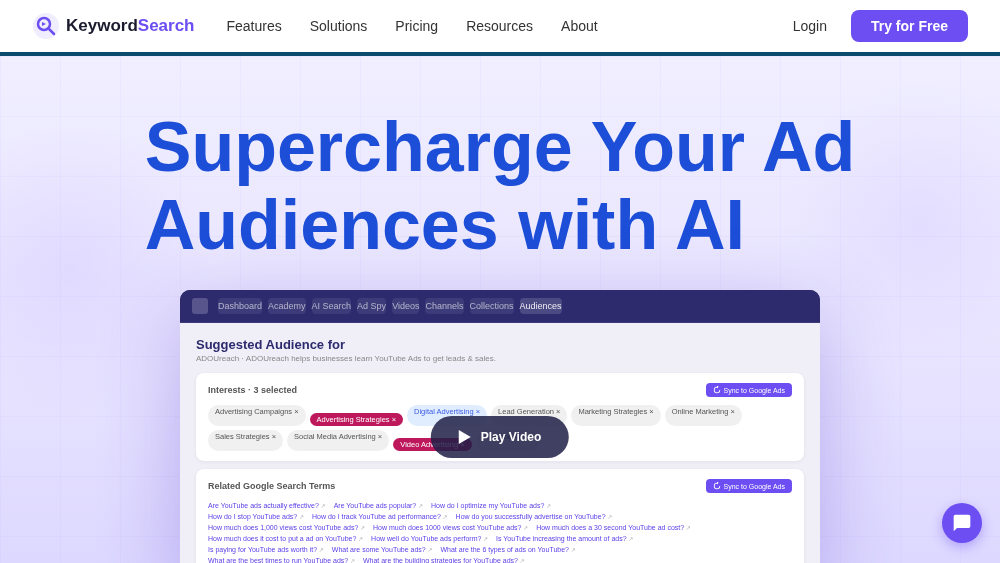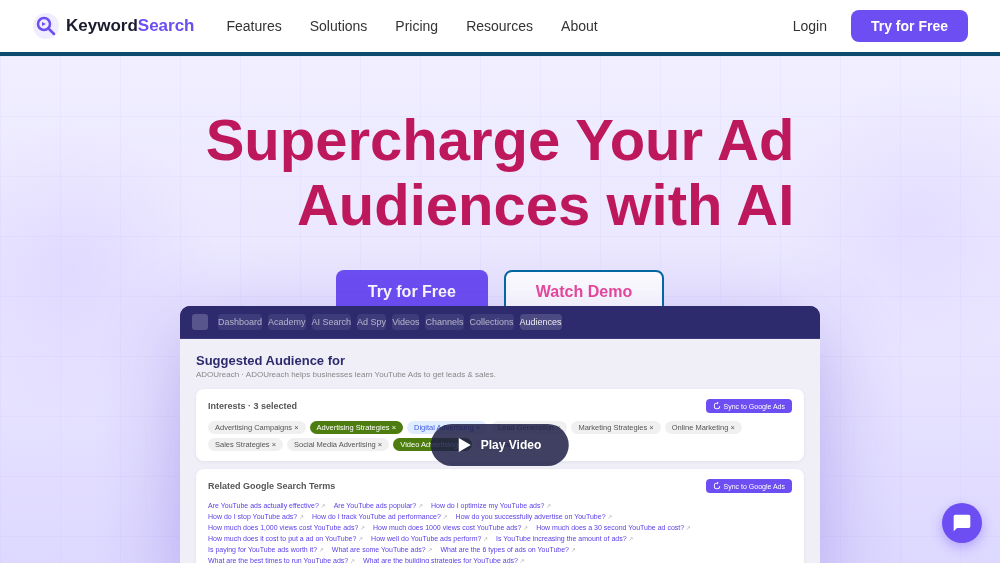--- a/index.html
+++ b/index.html
@@ -80,24 +80,24 @@
     
     .hero {
       display: flex;
       flex-direction: column;
       align-items: center;
       padding-top: 52px;
       position: relative;
       z-index: 2;
     }
     .hero-title {
-      font-size: 58px;
+      font-size: 70px;
       font-weight: 800;
-      color: #be185d;
-      text-align: right;
+      color: #1d4ed8;
+      text-align: left;
       line-height: 1.12;
       max-width: 760px;
     }
     .hero-title .line2 {
       display: block;
     }
     .hero-buttons {
       display: flex;
       gap: 16px;
       margin-top: 32px;
@@ -242,21 +242,21 @@
       flex-wrap: wrap;
       gap: 4px;
     }
     .tag {
       font-size: 7.5px;
       padding: 2px 7px;
       border-radius: 20px;
       background: #ede9fb;
       color: #5b3de8;
     }
-    .tag.purple { background: #4d7c0f; color: #fff; }
+    .tag.purple { background: #be185d; color: #fff; margin-top: 8px; }
     .tag.blue { background: #e0edff; color: #3b5be8; }
     .tag.gray { background: #f0f0f0; color: #555; }
 
     .kw-rows {
       display: flex;
       flex-direction: column;
       gap: 2px;
     }
     .kw-row {
       display: flex;

